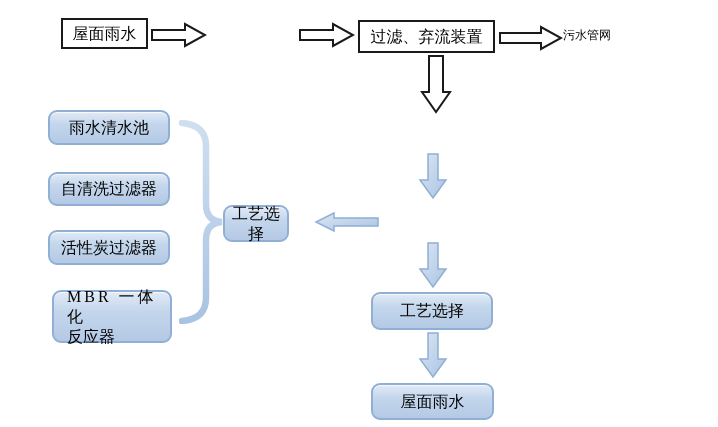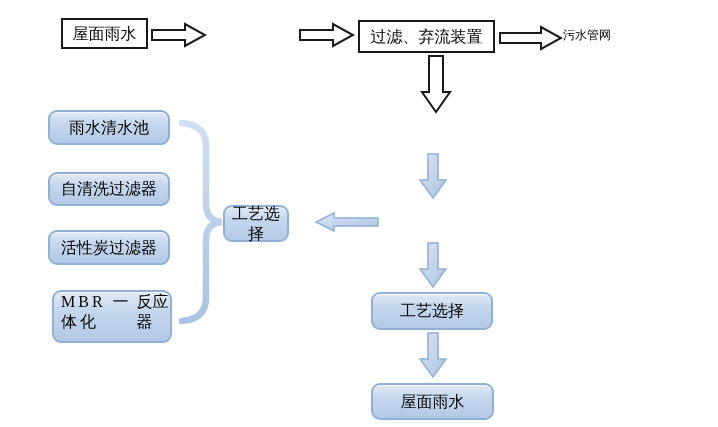--- a/index.html
+++ b/index.html
@@ -18,22 +18,22 @@
   }
   .bluebox{
     background:linear-gradient(180deg,#e2eaf6 0%,#c3d6ec 40%,#b4c9e5 100%);
     border:2px solid #8fafd4;border-radius:9px;
     box-shadow:inset 0 1px 0 rgba(255,255,255,.7);
   }
   .plain-label{
     position:absolute;font-size:12px;white-space:nowrap;
   }
   .mbr{
-    flex-direction:row;align-items:flex-start;justify-content:center;
-    padding-left:7px;text-align:left;
+    flex-direction:column;align-items:flex-start;justify-content:center;
+    padding-left:13px;text-align:left;
   }
   .mbr .l1{letter-spacing:3px;}
   .shape{position:absolute;display:block;}
 </style>
 </head>
 <body>
 
 <div class="canvas">
 
   <svg width="0" height="0" style="position:absolute" aria-hidden="true">

